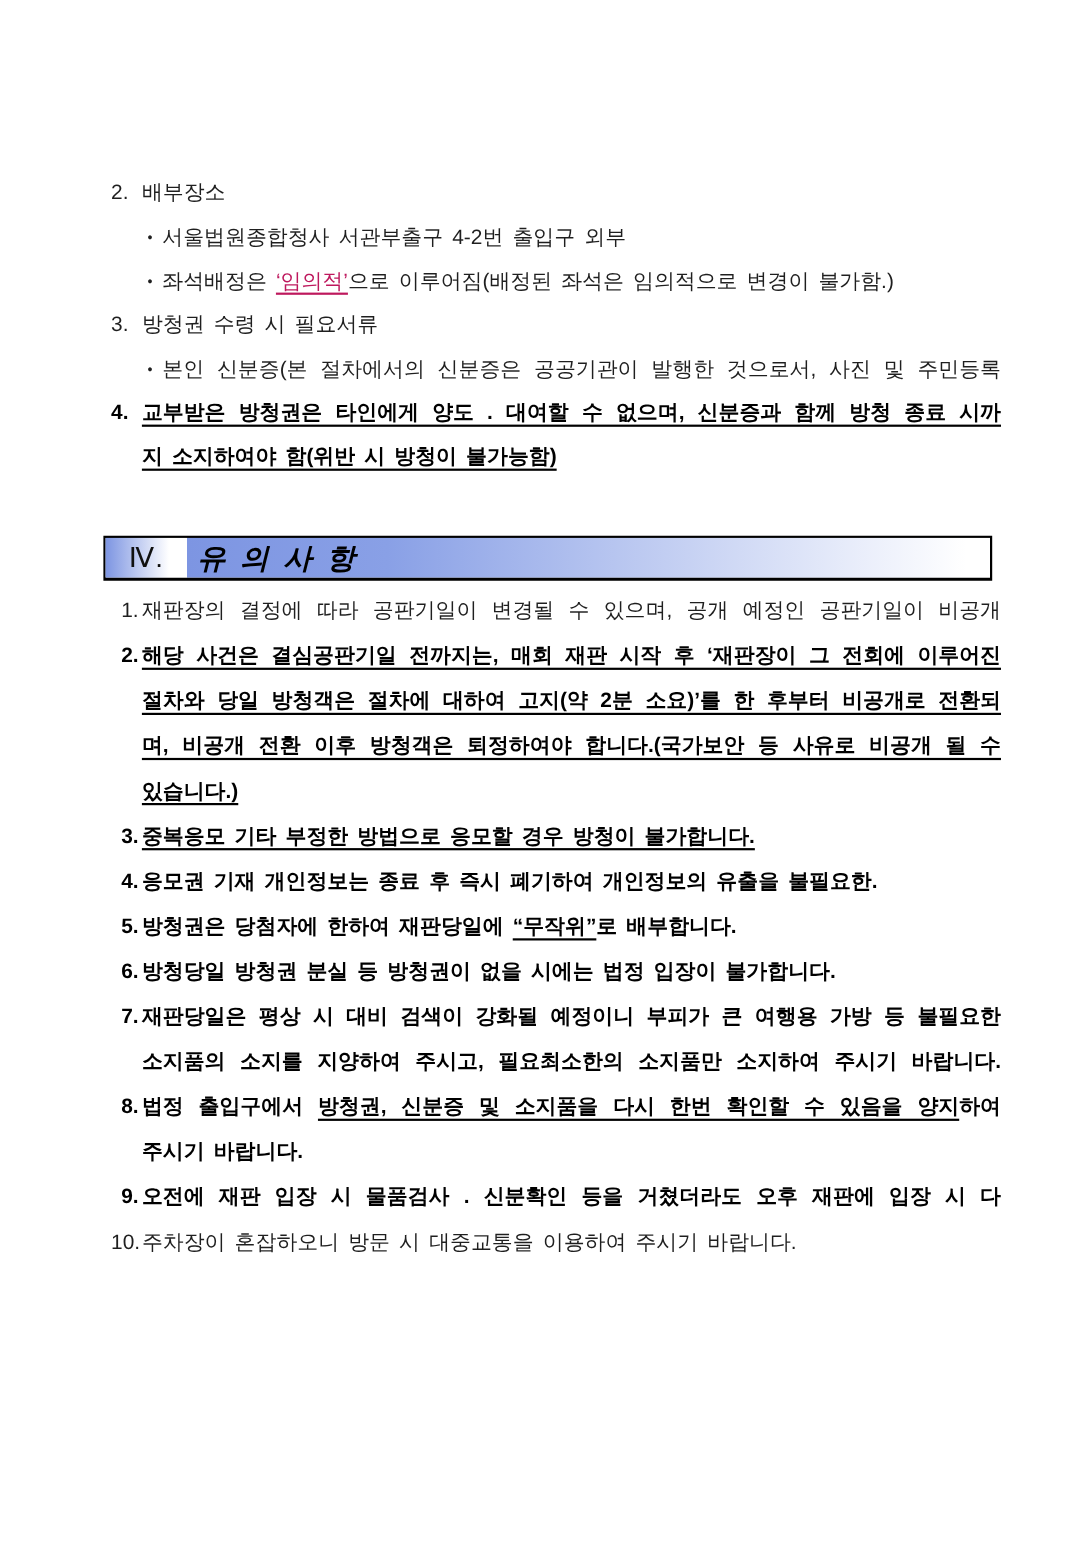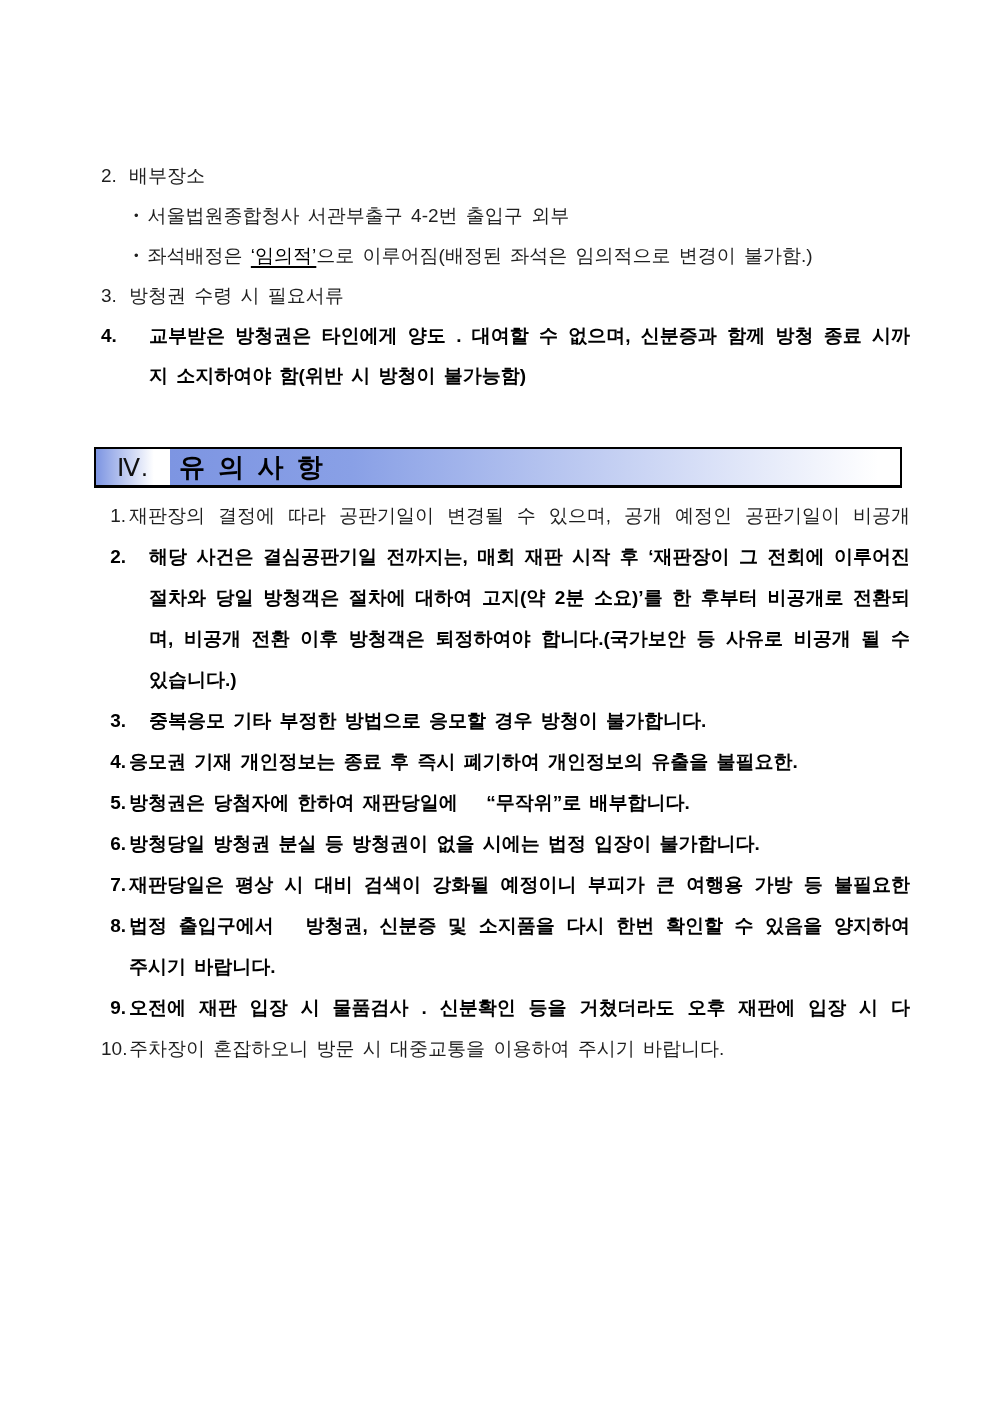--- a/index.html
+++ b/index.html
@@ -19,46 +19,46 @@
   .sec-b .line { height:41px; line-height:41px; }
   .num {
     flex:0 0 25px; width:25px; margin-right:3px;
     font-size:19px; white-space:nowrap;
   }
   .sec-a .num { text-align:left; }
   .sec-b .num { text-align:right; }
   .body { flex:1; min-width:0; font-size:19px; word-spacing:3px; }
   .j { text-align:justify; text-align-last:justify; }
   .b { font-weight:700; color:#000; }
-  .u { text-underline-offset:5px; text-decoration-thickness:2px;margin-left:20px; }
+  .u { text-decoration:underline; text-underline-offset:5px; text-decoration-thickness:2px; }
   .blt { display:inline-block; font-size:13px; margin:0 9px 0 5px; vertical-align:2px; }
   .cont { padding-left:19px; }
   .link {
-    color:#000000;
+    color:#be185d;
     text-decoration:underline; text-underline-offset:4px; text-decoration-thickness:1.5px;
   }
   .bar {
     box-sizing:border-box;
     margin:51px 0 0 94px;
     width:808px; height:41px;
     border:2px solid #000; border-bottom-width:3px;
     display:flex;
   }
   .bar-roman {
     flex:0 0 74px;
     background:linear-gradient(90deg,#7d95e2 0%,#ffffff 78%);
     display:flex; align-items:center; justify-content:center;
     font-size:25px; color:#101010; letter-spacing:1px;
   }
   .bar-title {
     flex:1;
     background:linear-gradient(90deg,#7d95e2 0%,#89a0e6 25%,#ffffff 97%);
     display:flex; align-items:center;
     padding-left:9px;
-    font-size:26px; font-weight:700; letter-spacing:3px; color:#000;
+    font-size:26px; font-weight:700; letter-spacing:3px; color:#000;font-style:italic;
   }
 </style>
 </head>
 <body>
 
 <div class="page">
   <div class="spacer-top"></div>
 
   <section class="sec sec-a">
     <div class="line">
@@ -69,20 +69,24 @@
       <span class="num"></span>
       <span class="body"><span class="blt">•</span><span>서울법원종합청사 서관부출구 4-2번 출입구 외부</span></span>
     </div>
     <div class="line">
       <span class="num"></span>
       <span class="body"><span class="blt">•</span><span>좌석배정은 </span><span class="link">‘임의적’</span><span>으로 이루어짐(배정된 좌석은 임의적으로 변경이 불가함.)</span></span>
     </div>
     <div class="line">
       <span class="num">3.</span>
       <span class="body">방청권 수령 시 필요서류</span>
+    </div>
+    <div class="line">
+      <span class="num"></span>
+      <span class="body j"><span class="blt">•</span><span>본인 신분증(본 절차에서의 신분증은 공공기관이 발행한 것으로서, 사진 및 주민등록</span></span>
     </div>
     <div class="line">
       <span class="num b">4.</span>
       <span class="body b u j">교부받은 방청권은 타인에게 양도 . 대여할 수 없으며, 신분증과 함께 방청 종료 시까</span>
     </div>
     <div class="line">
       <span class="num"></span>
       <span class="body b u">지 소지하여야 함(위반 시 방청이 불가능함)</span>
     </div>
   </section>
@@ -132,20 +136,24 @@
 
     <div class="line">
       <span class="num b">6.</span>
       <span class="body b">방청당일 방청권 분실 등 방청권이 없을 시에는 법정 입장이 불가합니다.</span>
     </div>
 
     <div class="line">
       <span class="num b">7.</span>
       <span class="body b j">재판당일은 평상 시 대비 검색이 강화될 예정이니 부피가 큰 여행용 가방 등 불필요한</span>
     </div>
+    <div class="line">
+      <span class="num"></span>
+      <span class="body b j">소지품의 소지를 지양하여 주시고, 필요최소한의 소지품만 소지하여 주시기 바랍니다.</span>
+    </div>
 
     <div class="line">
       <span class="num b">8.</span>
       <span class="body b j"><span>법정 출입구에서 </span><span class="u">방청권, 신분증 및 소지품을 다시 한번 확인할 수 있음을 양지</span><span>하여</span></span>
     </div>
     <div class="line">
       <span class="num"></span>
       <span class="body b">주시기 바랍니다.</span>
     </div>
 

